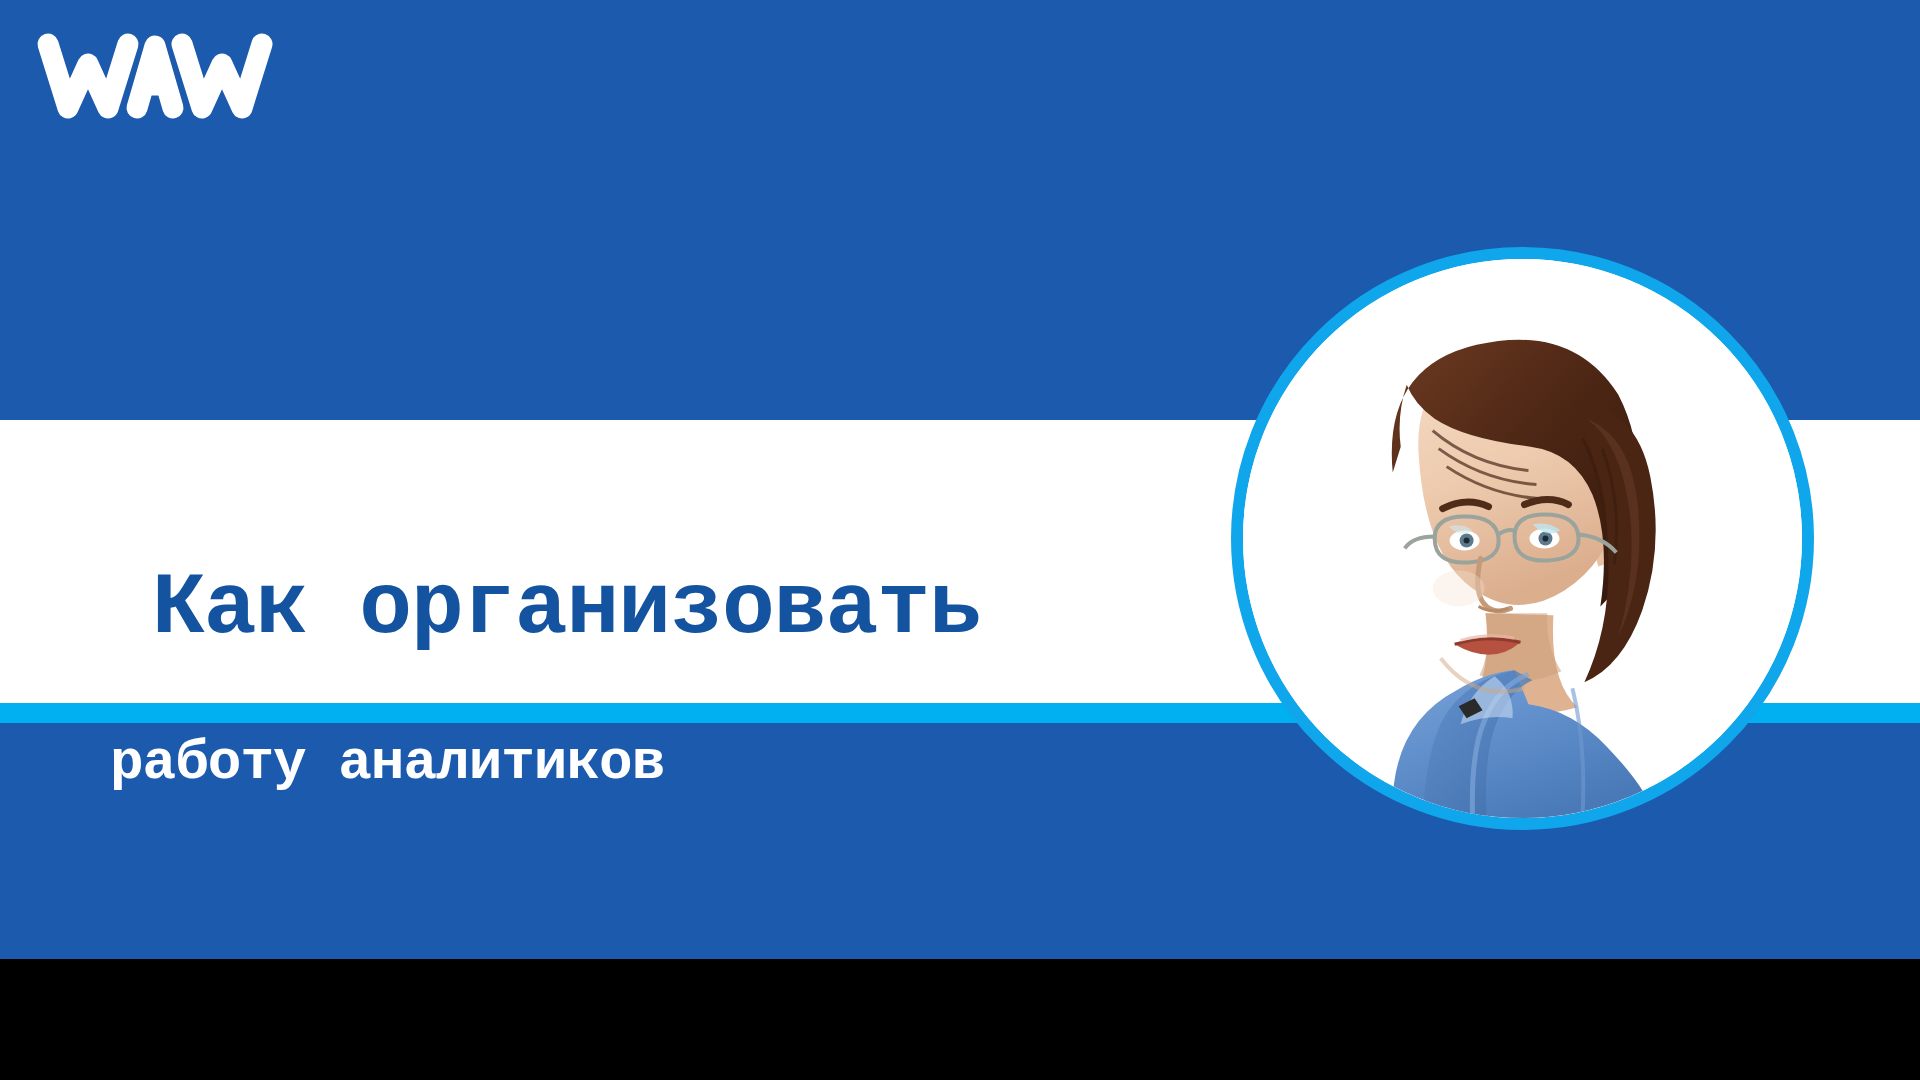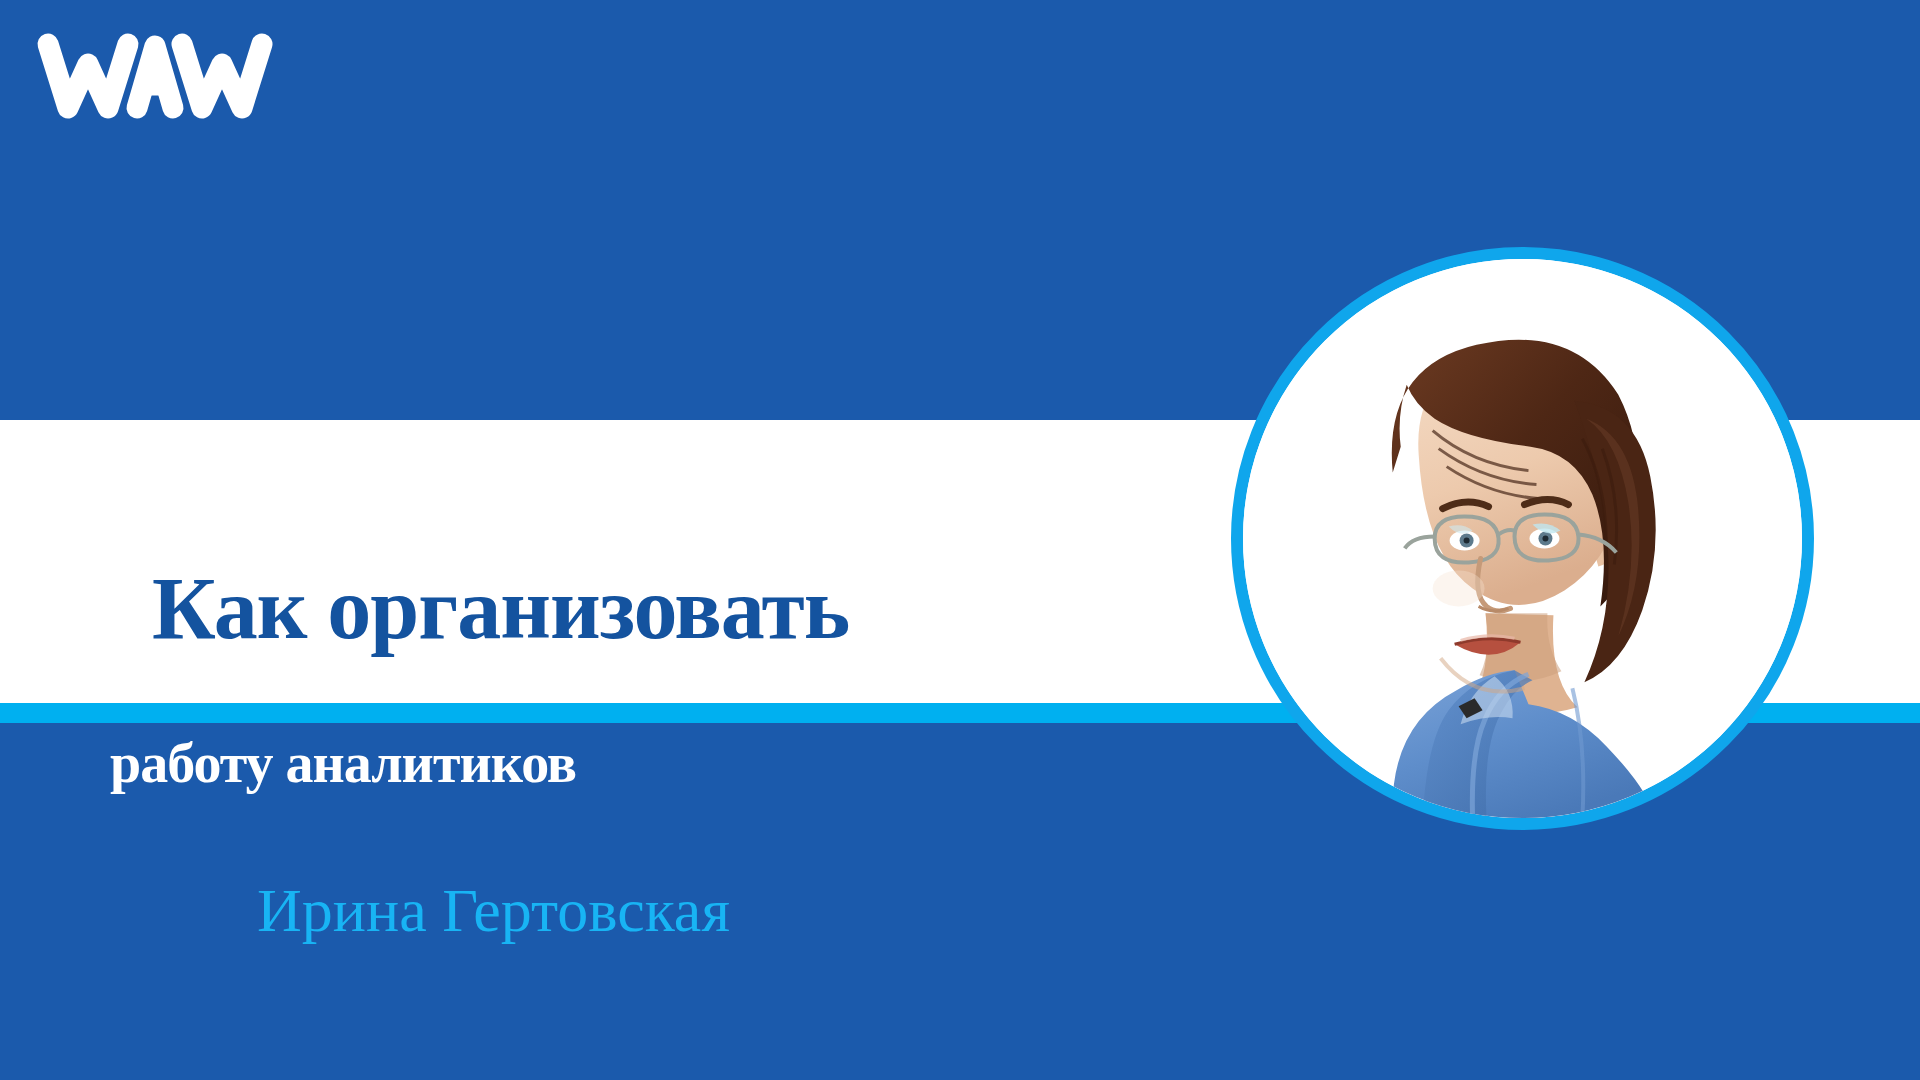--- a/index.html
+++ b/index.html
@@ -3,23 +3,23 @@
 <meta charset="utf-8">
 <style>
   html, body {
     margin: 0;
     padding: 0;
     background: #000;
   }
   #slide {
     position: relative;
     width: 1920px;
-    height: 1080px;
+    height: 959px;
     overflow: hidden;
-    font-family: Liberation Serif, serif;
+    font-family: Liberation Mono, monospace;
     background: #1b5aac;
   }
 
   
   .band {
     position: absolute;
     left: 0;
     width: 1920px;
   }
   .band-top    { top: 0;    height: 420px; background: #1b5aac; }
@@ -117,21 +117,20 @@
         <path d="M110 58 L132 58" stroke-width="15"></path>
 
         <path d="M148 14 L168 78 L188 34 L208 78 L228 14"></path>
       </g>
     </svg>
   </div>
 
   <div class="title-line1">Как организовать</div>
   <div class="title-line2">работу аналитиков</div>
 
-  <div class="presenter">Ирина Гертовская</div>
 
   <div class="portrait-wrap">
     <div class="portrait-ring">
       <div class="portrait-art">
         <svg viewBox="0 0 560 560" xmlns="http://www.w3.org/2000/svg" aria-hidden="true">
           <defs>
             <linearGradient id="hairGrad" x1="0" y1="0" x2="1" y2="1">
               <stop offset="0%" stop-color="#6d3b22"></stop>
               <stop offset="45%" stop-color="#4e2715"></stop>
               <stop offset="100%" stop-color="#34180c"></stop>

